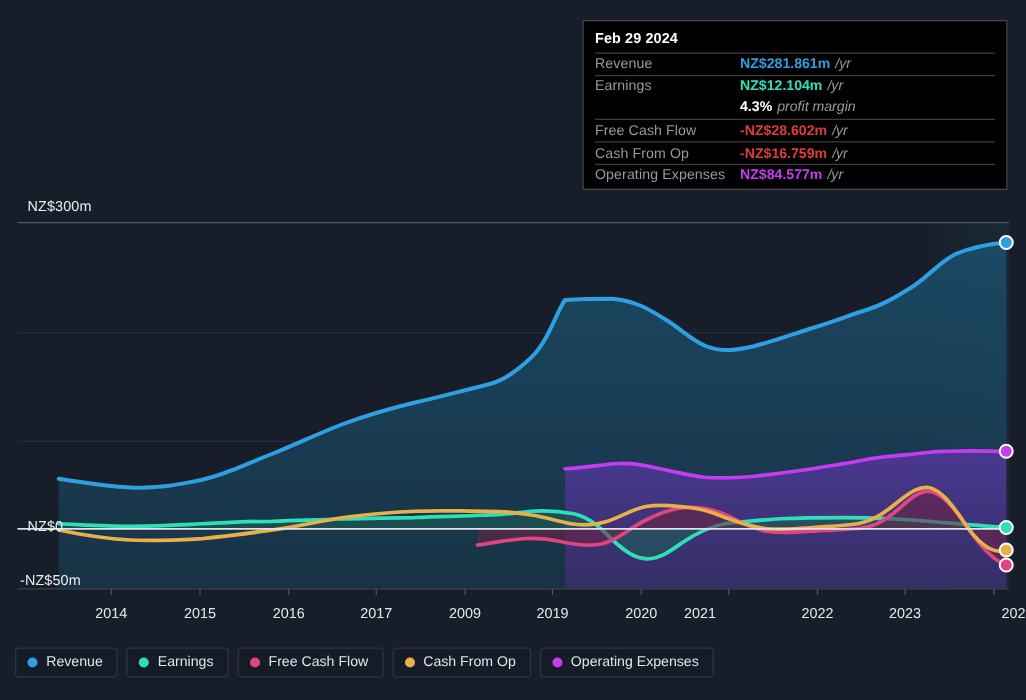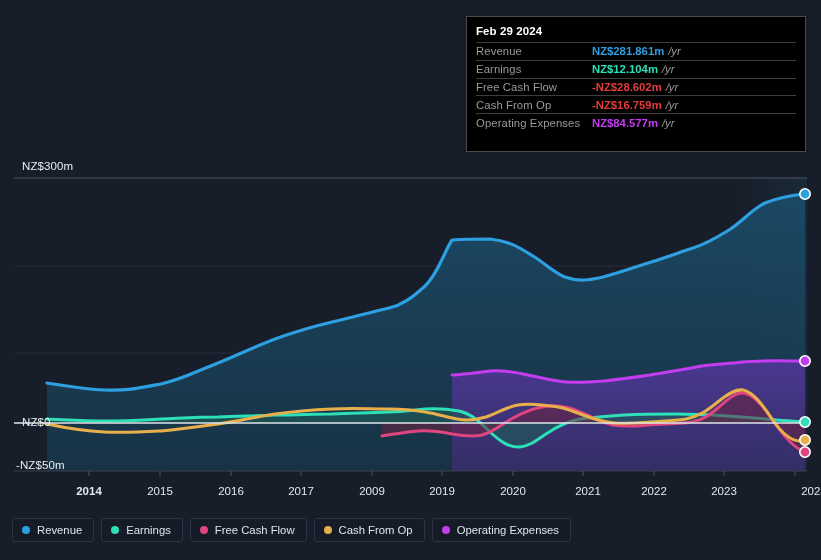--- a/index.html
+++ b/index.html
@@ -191,47 +191,52 @@
         <circle cx="805" cy="440" r="5.2" fill="#e8b04a" stroke="#ffffff" stroke-width="1.6"></circle>
         <circle cx="805" cy="452" r="5.2" fill="#e0457f" stroke="#ffffff" stroke-width="1.6"></circle>
       </g>
     </g>
   </svg>
 
   <div class="ylabel" style="left:22px; top:160px;">NZ$300m</div>
   <div class="ylabel" style="left:22px; top:416px;">NZ$0</div>
   <div class="ylabel" style="left:16px; top:459px;">-NZ$50m</div>
 
-  <div class="xlabel" style="left:89px;font-weight:bold;">2014</div>
+  <div class="xlabel" style="left:89px;">2014</div>
   <div class="xlabel" style="left:160px;">2015</div>
   <div class="xlabel" style="left:231px;">2016</div>
   <div class="xlabel" style="left:301px;text-align:center;">2017</div>
   <div class="xlabel" style="left:372px;">2009</div>
   <div class="xlabel" style="left:442px;">2019</div>
   <div class="xlabel" style="left:513px;">2020</div>
-  <div class="xlabel" style="left:588px;text-align:center;">2021</div>
+  <div class="xlabel" style="left:560px;text-align:center;">2021</div>
   <div class="xlabel" style="left:654px;">2022</div>
   <div class="xlabel" style="left:724px;">2023</div>
   <div class="xlabel" style="left:814px;">2024</div>
 
   <div id="tooltip">
     <div id="tt-title">Feb 29 2024</div>
 
     <div class="tt-row">
       <span class="tt-label">Revenue</span>
       <span class="tt-val" style="color:#2e9fe0">NZ$281.861m</span>
       <span class="tt-unit">/yr</span>
     </div>
 
     <div class="tt-row">
       <span class="tt-label">Earnings</span>
       <span class="tt-val" style="color:#2ee0b8">NZ$12.104m</span>
       <span class="tt-unit">/yr</span>
     </div>
 
+    <div class="tt-row no-rule">
+      <span class="tt-label"></span>
+      <span class="tt-val" style="color:#ffffff">4.3%</span>
+      <span class="tt-unit">profit margin</span>
+    </div>
 
     <div class="tt-row">
       <span class="tt-label">Free Cash Flow</span>
       <span class="tt-val" style="color:#e03c3c">-NZ$28.602m</span>
       <span class="tt-unit">/yr</span>
     </div>
 
     <div class="tt-row">
       <span class="tt-label">Cash From Op</span>
       <span class="tt-val" style="color:#e03c3c">-NZ$16.759m</span>

